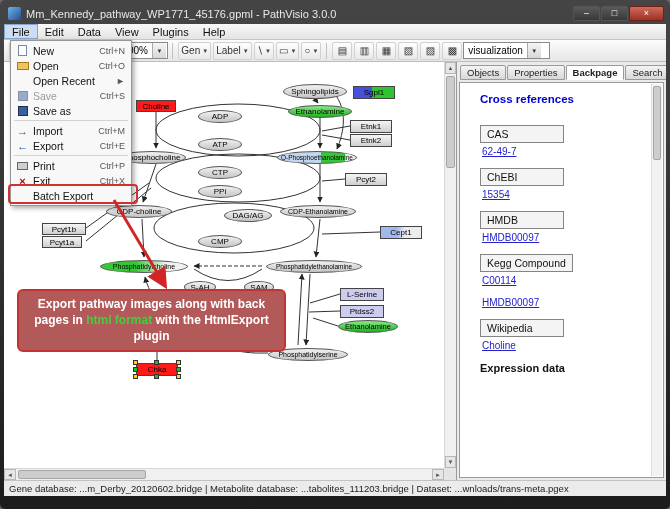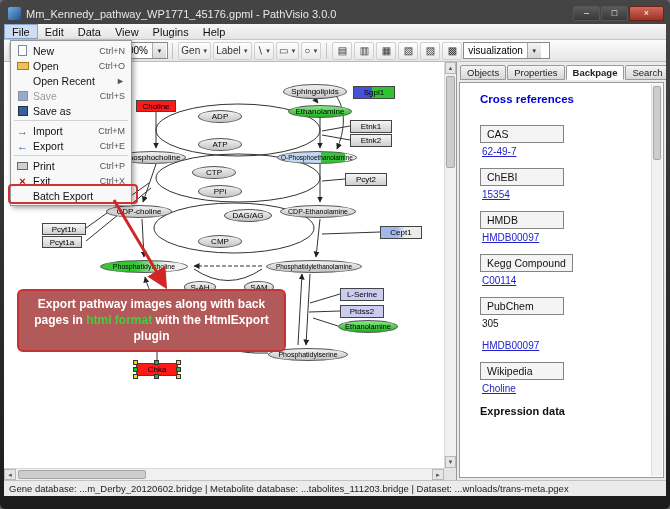--- a/index.html
+++ b/index.html
@@ -235,21 +235,21 @@
             </div>
             <div class="node ellipse" style="left: 194px; top: 76px; width: 44px; height: 13px; background: linear-gradient(rgb(242, 242, 242), rgb(196, 196, 196));">
               <span>ATP</span>
             </div>
             <div class="node ellipse" style="left: 114px; top: 89px; width: 68px; height: 13px; background: linear-gradient(rgb(242, 242, 242), rgb(196, 196, 196));">
               <span>Phosphocholine</span>
             </div>
             <div class="node ellipse" style="left: 273px; top: 89px; width: 80px; height: 13px; background: linear-gradient(90deg, rgb(194, 214, 240) 0%, rgb(194, 214, 240) 55%, rgb(53, 200, 53) 55%, rgb(53, 200, 53) 86%, rgb(240, 240, 240) 86%); font-size: 6.5px;">
               <span>O-Phosphoethanolamine</span>
             </div>
-            <div class="node ellipse" style="left: 188px; top: 104px; width: 44px; height: 13px; background: linear-gradient(rgb(242, 242, 242), rgb(196, 196, 196));">
+            <div class="node ellipse" style="left: 194px; top: 104px; width: 44px; height: 13px; background: linear-gradient(rgb(242, 242, 242), rgb(196, 196, 196));">
               <span>CTP</span>
             </div>
             <div class="node rect" style="left: 341px; top: 111px; width: 42px; height: 13px; background: linear-gradient(rgb(245, 245, 245), rgb(207, 207, 207));">
               <span>Pcyt2</span>
             </div>
             <div class="node ellipse" style="left: 194px; top: 123px; width: 44px; height: 13px; background: linear-gradient(rgb(242, 242, 242), rgb(196, 196, 196));">
               <span>PPi</span>
             </div>
             <div class="node ellipse" style="left: 102px; top: 143px; width: 66px; height: 13px; background: linear-gradient(rgb(242, 242, 242), rgb(196, 196, 196));">
               <span>CDP-choline</span>
@@ -341,24 +341,20 @@
               </div>
               <div>
                 <div class="xref-box">HMDB</div>
                 <a class="xref-link">HMDB00097</a>
               </div>
               <div>
                 <div class="xref-box">Kegg Compound</div>
                 <a class="xref-link">C00114</a>
               </div>
               <div>
-                <div class="xref-box">PubChem</div>
-                <a class="xref-link plain">305</a>
-              </div>
-              <div>
                 <a class="xref-link">HMDB00097</a>
               </div>
               <div>
                 <div class="xref-box">Wikipedia</div>
                 <a class="xref-link">Choline</a>
               </div>
             </div>
           <div class="xref-footer">Expression data</div>
           <div class="panel-scroll">
             <div class="sb-thumb" style="left:1px;top:2px;width:8px;height:74px"></div>

